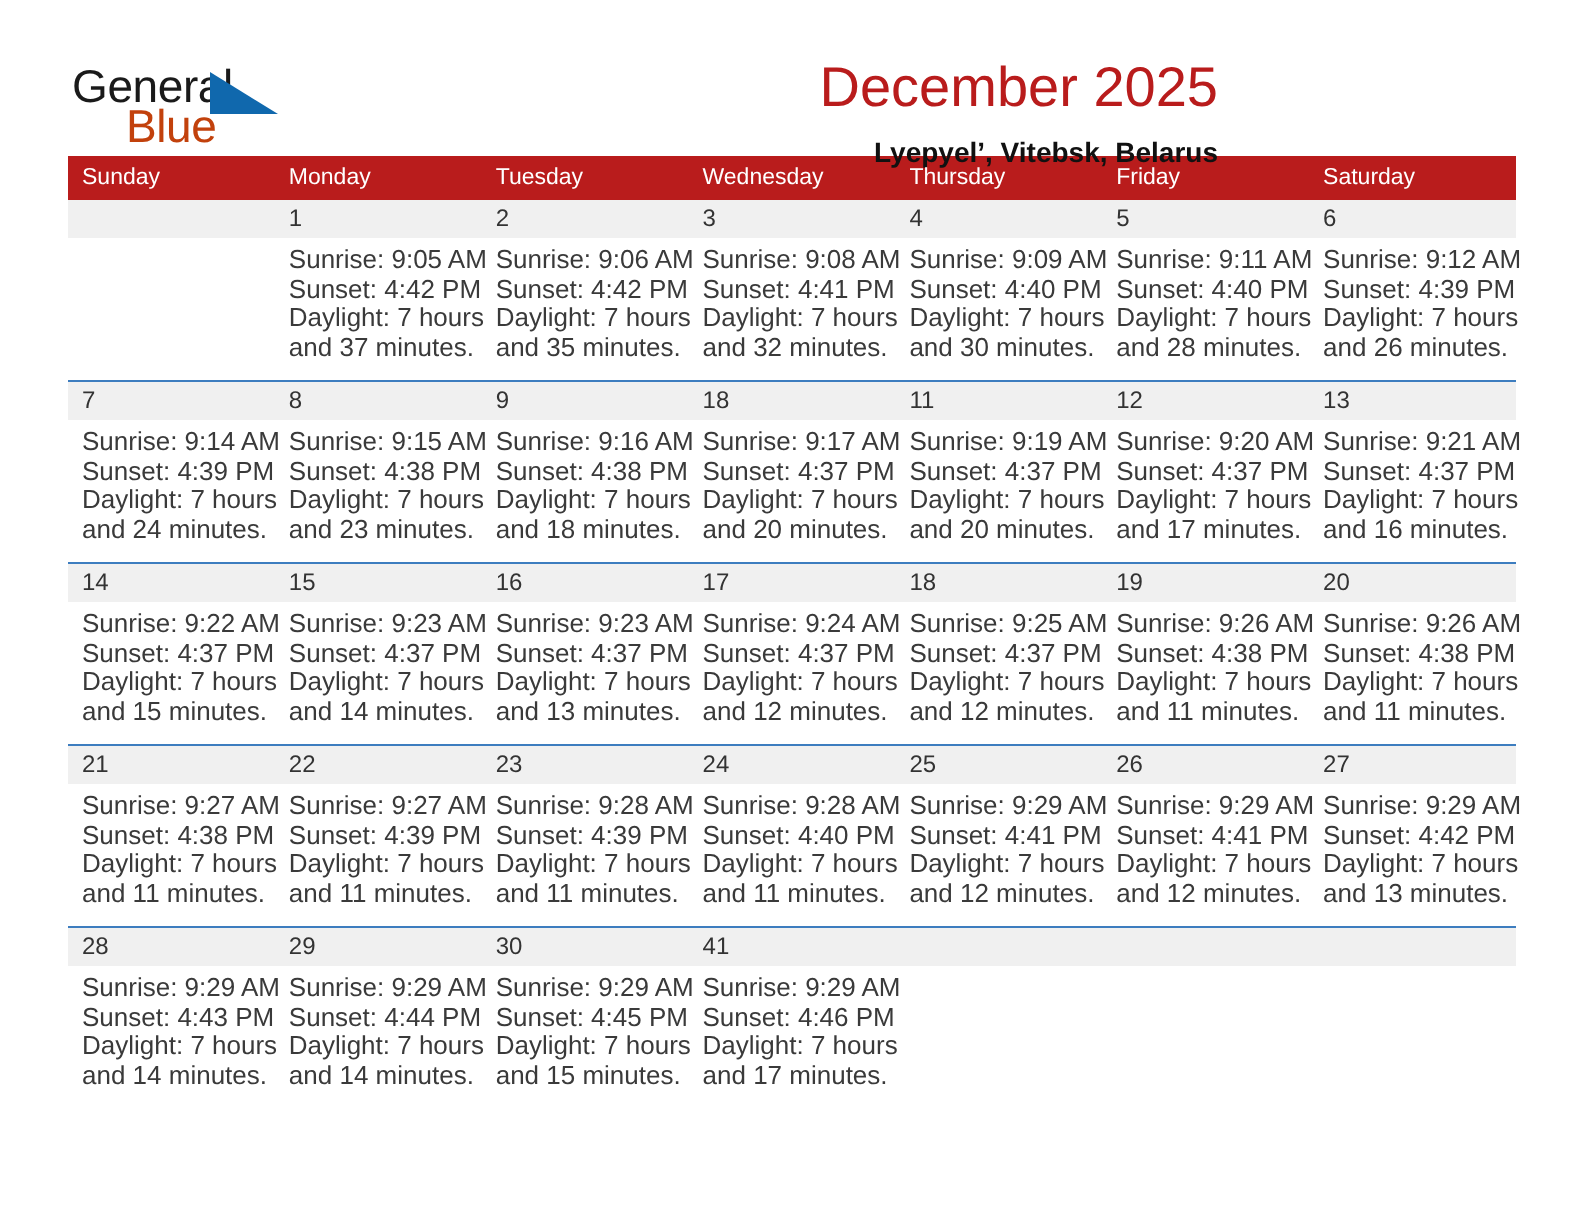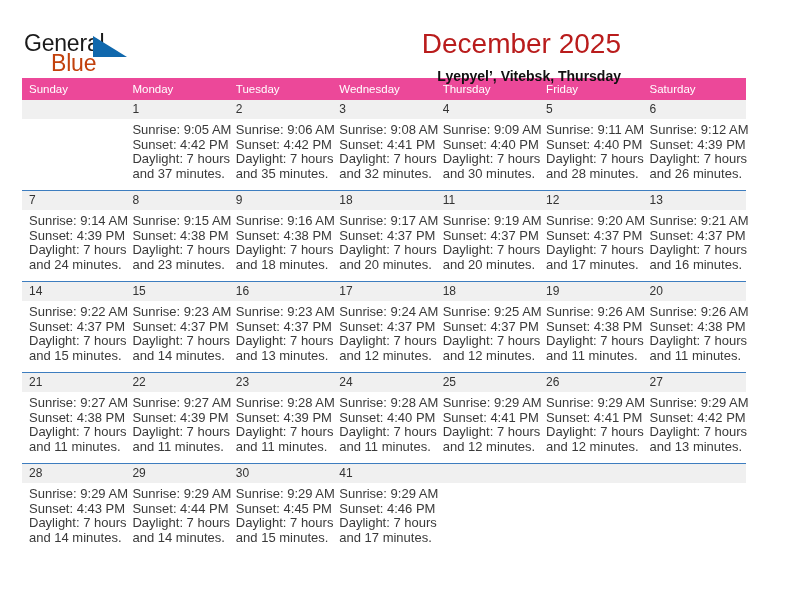--- a/index.html
+++ b/index.html
@@ -12,21 +12,21 @@
     height: 612px;
     font-family: "Liberation Sans", sans-serif;
     color: #000000;
     overflow: hidden;
   }
   .page {
     position: relative;
     width: 643px;
     height: 612px;
     box-sizing: border-box;
-    padding: 0 22px;
+    padding: 0 34px;
   }
 
   
   .header {
     display: flex;
     align-items: flex-start;
     justify-content: space-between;
     padding-top: 28px;
     height: 72px;
     box-sizing: border-box;
@@ -85,21 +85,21 @@
   }
 
   
   .calendar {
     width: 724px;
     margin-top: 6px;
     border-collapse: collapse;
     table-layout: fixed;
   }
   .calendar th {
-    background: #ec4899;
+    background: #b91c1c;
     color: #ffffff;
     font-size: 11.5px;
     font-weight: normal;
     text-align: left;
     padding: 5px 0 5px 7px;
     height: 20px;
     box-sizing: border-box;
     border: none;
   }
   .week-row > td {
@@ -147,21 +147,21 @@
   <div class="header">
 
     <div class="brand">
       <span class="brand-general">General</span>
       <span class="brand-triangle"></span>
       <span class="brand-blue">Blue</span>
     </div>
 
     <div class="titles">
       <div class="month-title">December 2025</div>
-      <div class="location-title">Lyepyel’, Vitebsk, Thursday</div>
+      <div class="location-title">Lyepyel’, Vitebsk, Belarus</div>
     </div>
 
   </div>
 
   <table class="calendar">
     <thead>
       <tr>
         <th>Sunday</th>
         <th>Monday</th>
         <th>Tuesday</th>

